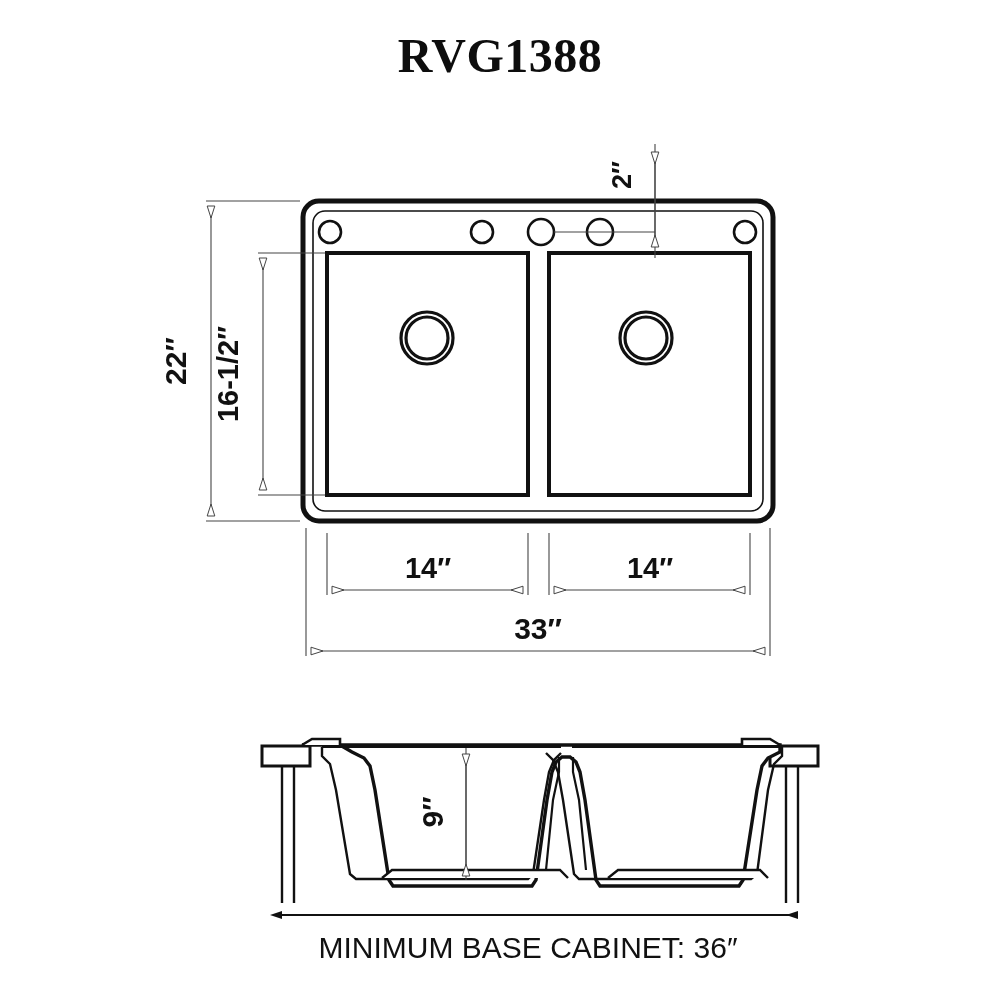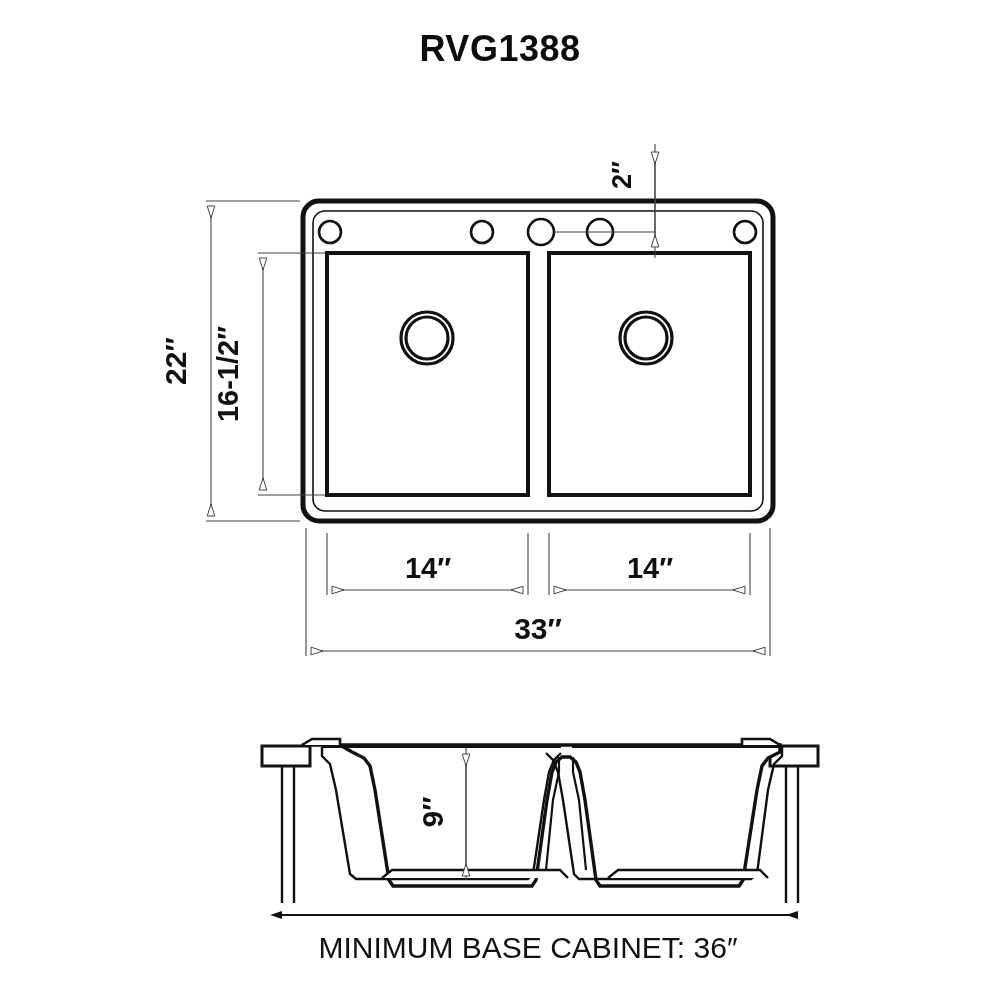--- a/index.html
+++ b/index.html
@@ -8,23 +8,24 @@
     width:1000px;height:1000px;
     font-family:"Liberation Sans","DejaVu Sans",sans-serif;
     color:#000;
     overflow:hidden;
     position:relative;
   }
   #stage{position:absolute;left:0;top:0;width:1000px;height:1000px;}
   #title{
     position:absolute;left:0;top:28px;width:1000px;
     text-align:center;
-    font-size:36px;font-weight:bold;
+    font-size:48px;font-weight:bold;
     letter-spacing:0.5px;
     color:#0d0d0d;
+    font-family:Liberation Serif, serif;
   }
   svg{position:absolute;left:0;top:0;width:1000px;height:1000px;}
   .dimtxt{
     font-family:"Liberation Sans","DejaVu Sans",sans-serif;
     font-weight:bold;
     fill:#111;
   }
   .caption{
     font-family:"Liberation Sans","DejaVu Sans",sans-serif;
     font-weight:normal;

